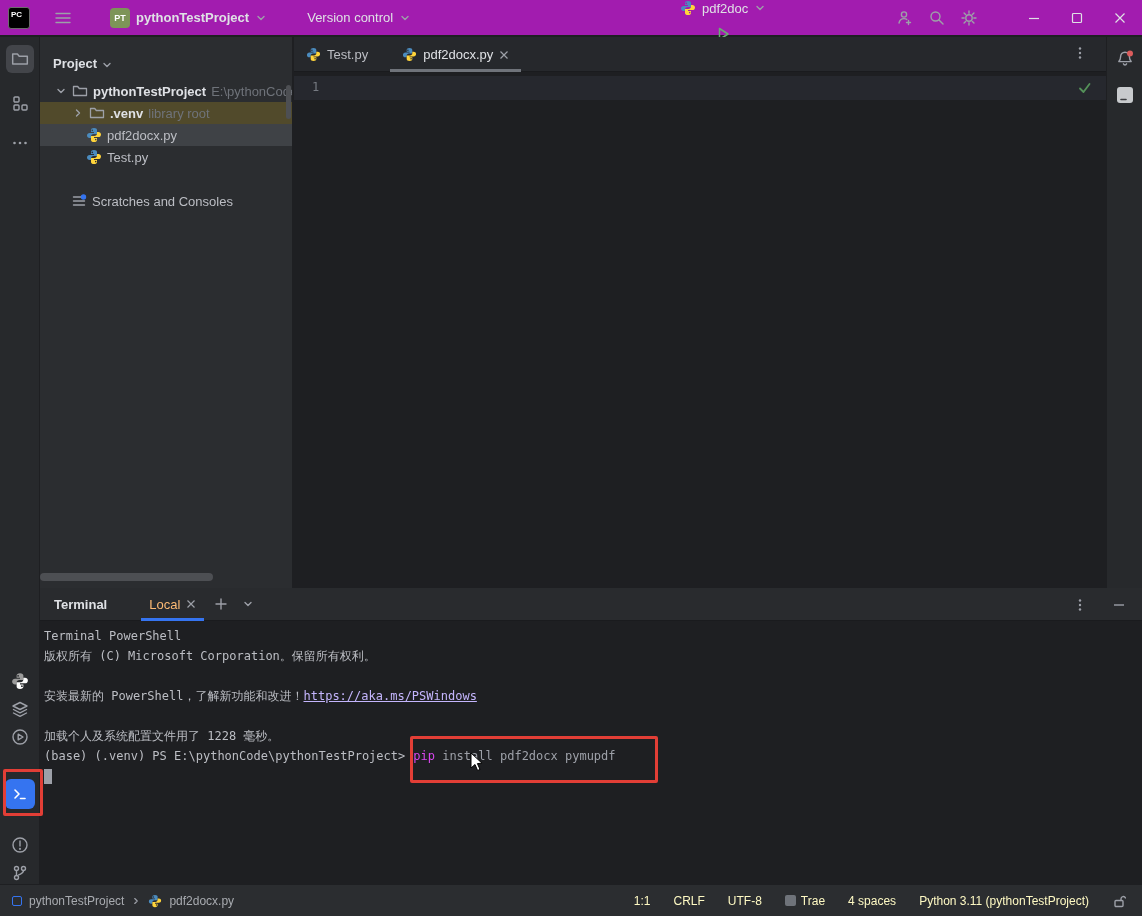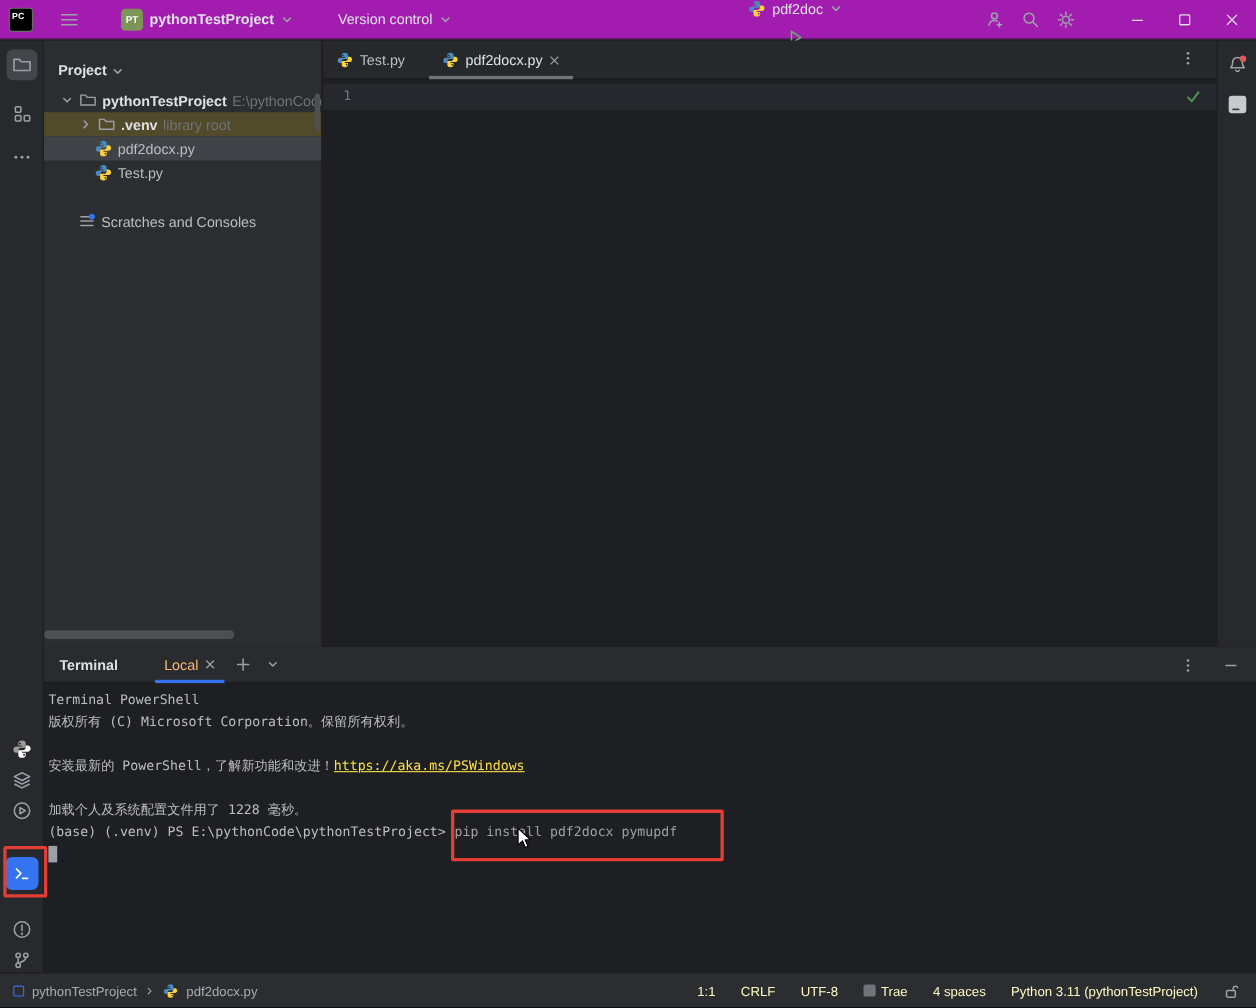--- a/index.html
+++ b/index.html
@@ -67,22 +67,22 @@
   
   .terminal { position:absolute; left:40px; top:588px; width:1102px; height:296px; background:#1e1f22; }
   .term-header { height:33px; background:#292b2e; border-bottom:1px solid #1a1b1e; display:flex; align-items:center; position:relative; }
   .term-title { font-weight:bold; margin-left:14px; }
   .term-tab { margin-left:38px; height:33px; display:flex; align-items:center; gap:6px; padding:0 4px; position:relative; color:#fdba74; }
   .term-tab::after { content:""; position:absolute; left:-4px; right:-4px; bottom:0; height:3px; background:#3574f0; }
   .term-hbtn { margin-left:14px; }
   .term-right { position:absolute; right:16px; top:0; height:33px; display:flex; align-items:center; gap:24px; }
   .term-body { padding:5px 0 0 4px; font-family:"DejaVu Sans Mono", monospace; font-size:12px; line-height:20px; color:#bcbec4; }
   .t-line { height:20px; white-space:pre; }
-  .t-link { color:#fde047; text-decoration:underline; }
-  .cmd-kw { color:#a3a3a3; }
+  .t-link { color:#c4b5fd; text-decoration:underline; }
+  .cmd-kw { color:#d946ef; }
   .cmd-args { color:#9da0a8; }
   .cmd-wrap { margin-left:8px; }
   .block-cursor { display:inline-block; width:8px; height:15px; background:#9da0a8; vertical-align:middle; }
 
   
   .statusbar { position:absolute; left:0; top:884px; width:1142px; height:32px;
     background:#2b2d30; border-top:1px solid #1e1f22;
     display:flex; align-items:center; color:#a8abb0; font-size:12px; }
   .sb-left { display:flex; align-items:center; gap:7px; padding-left:12px; }
   .sb-right { margin-left:auto; display:flex; align-items:center; gap:23px; padding-right:16px; color:#fef9c3; }

